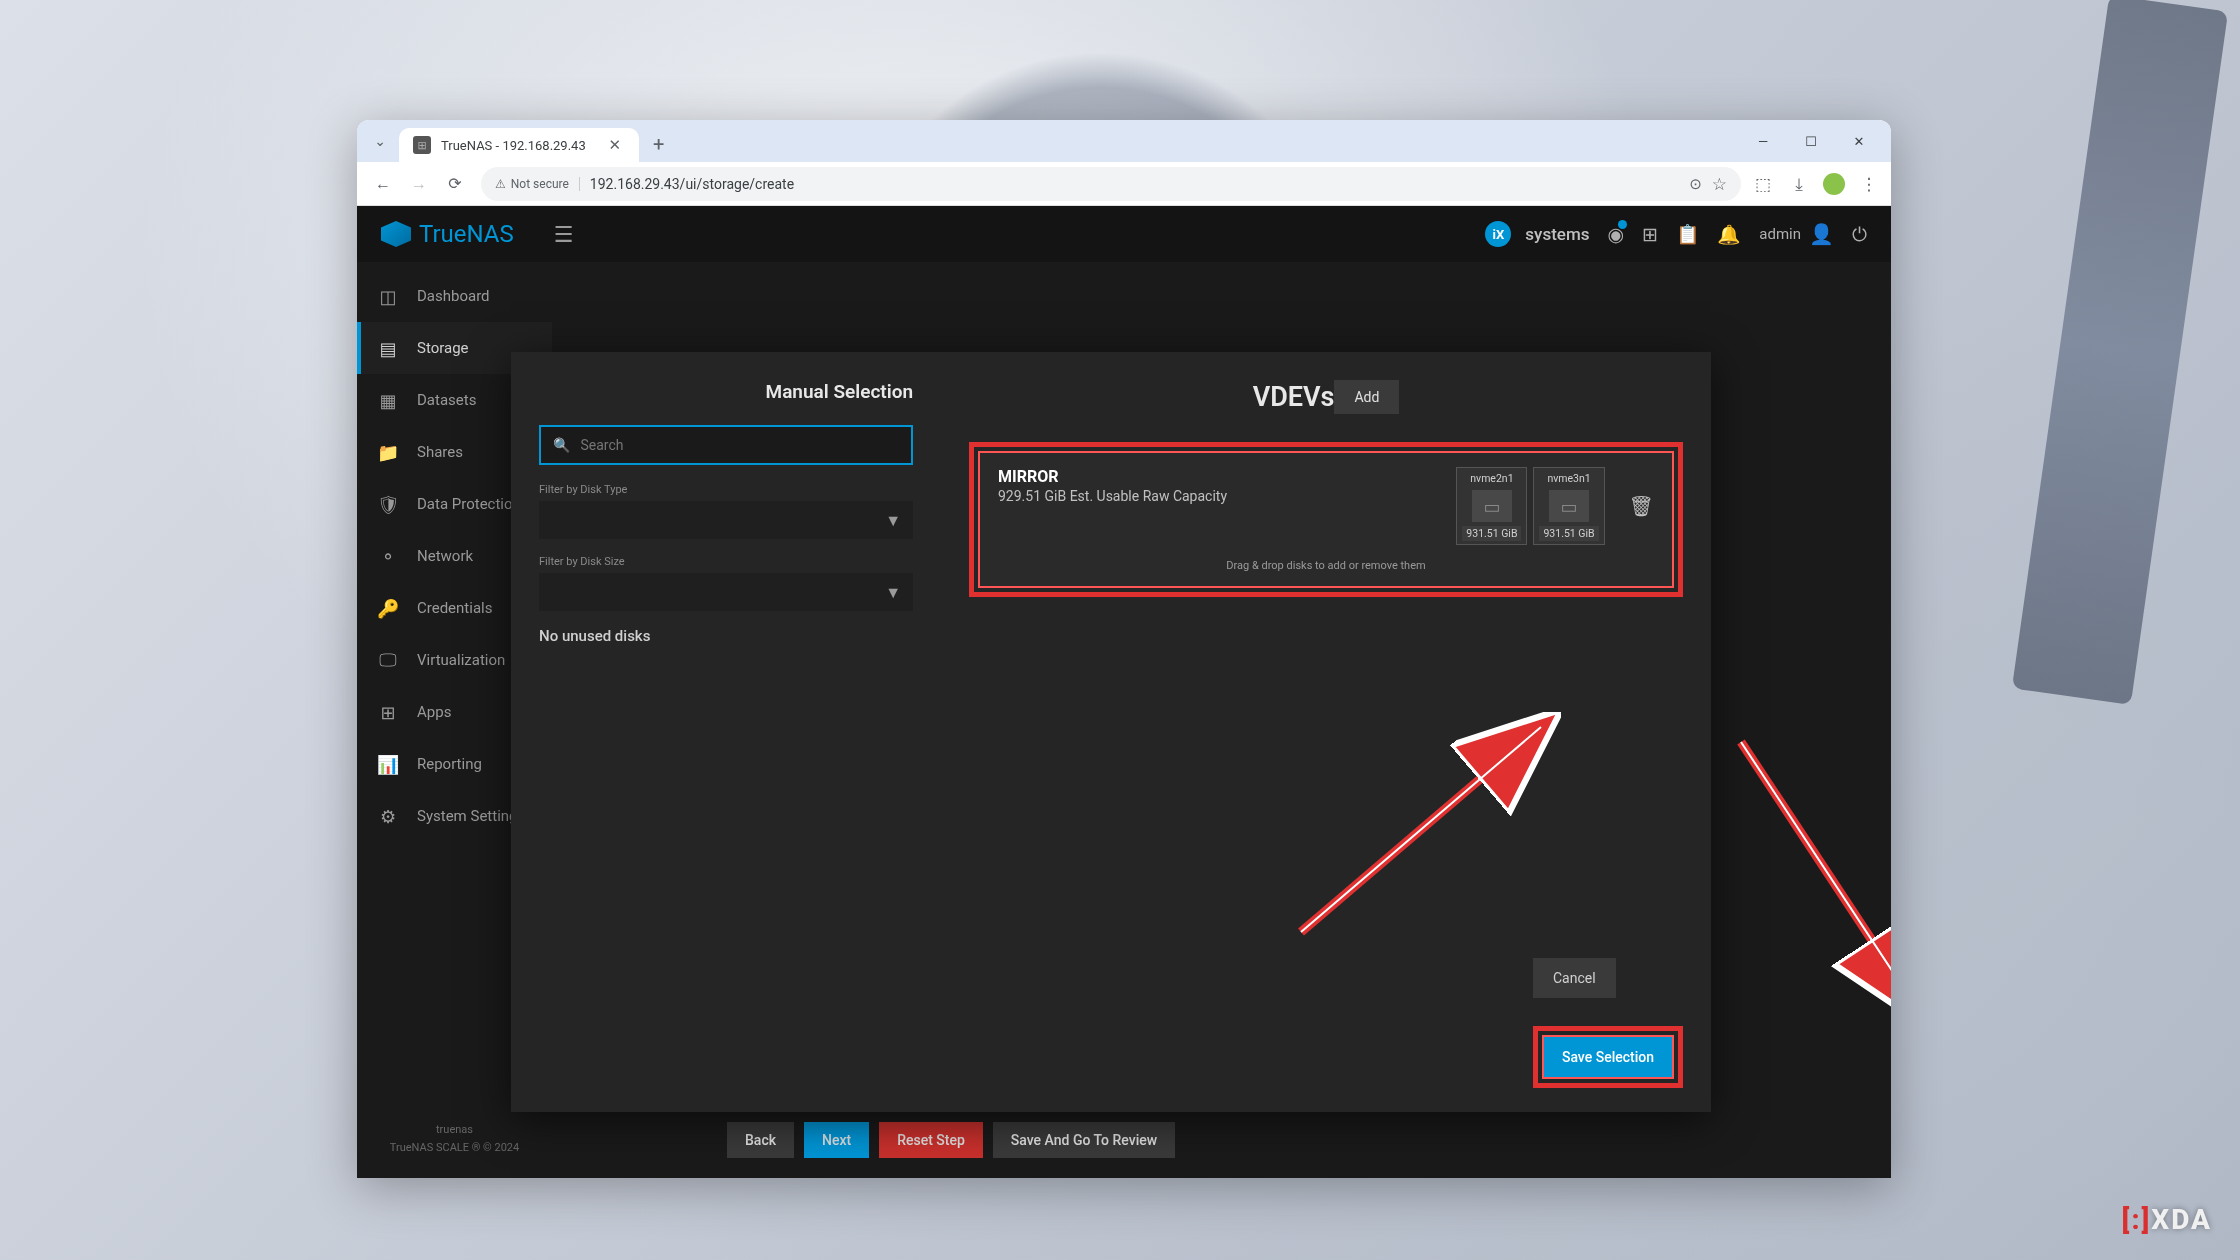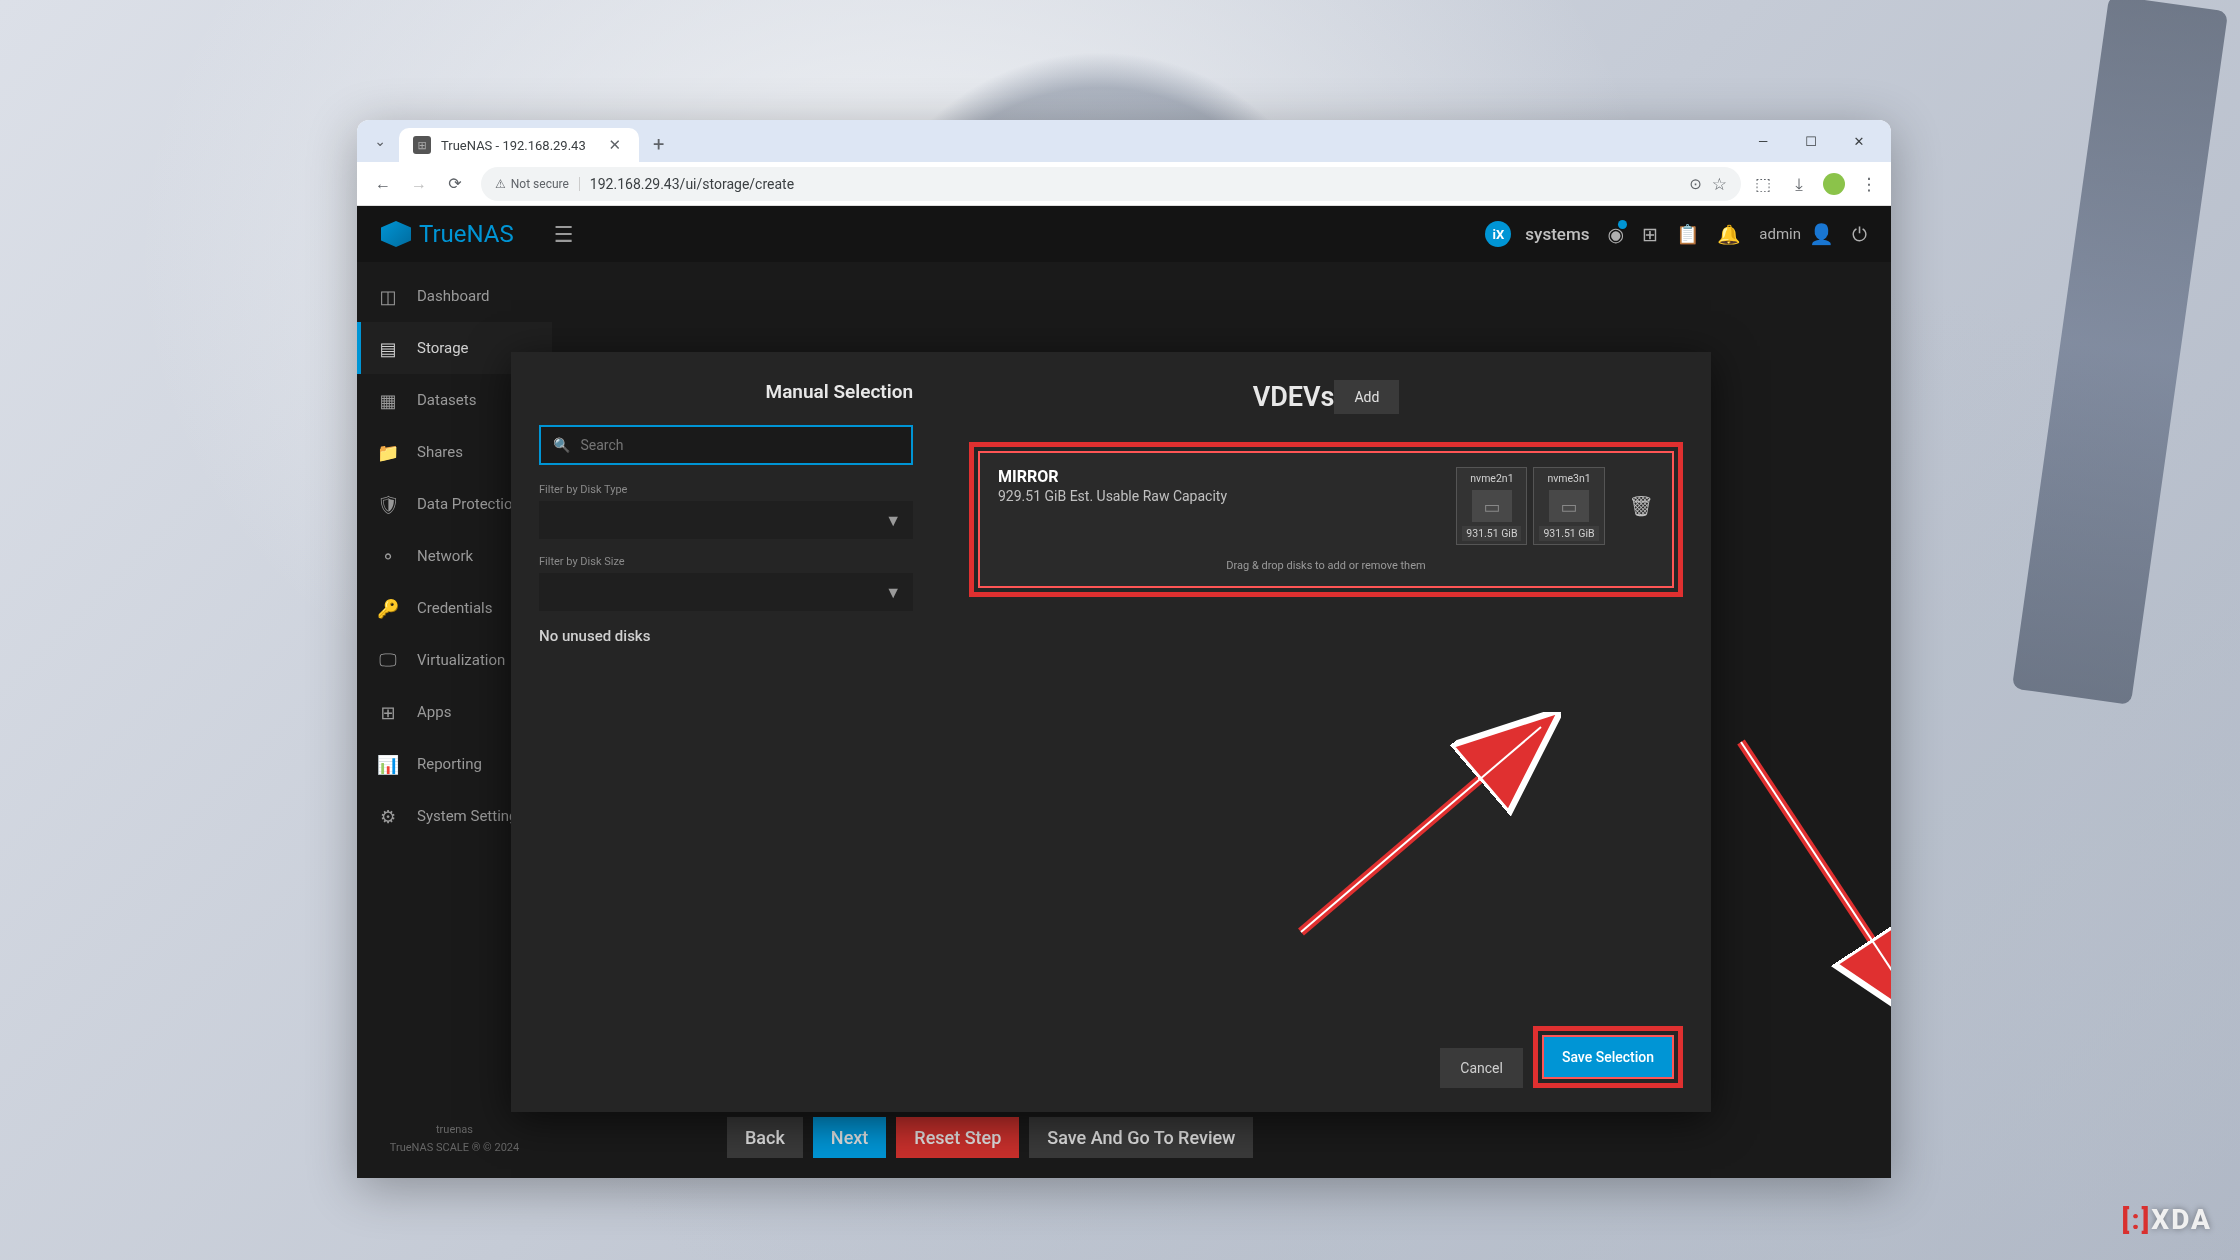--- a/index.html
+++ b/index.html
@@ -43,21 +43,21 @@
     .header-user { color: #b0b0b0; font-size: 15px; display: flex; align-items: center; gap: 8px; }
     
     .app-body { flex: 1; display: flex; position: relative; }
     .sidebar { width: 195px; background: #1a1a1a; padding-top: 8px; }
     .sidebar-item { height: 52px; display: flex; align-items: center; gap: 18px; padding: 0 20px; color: #9a9a9a; font-size: 15px; cursor: pointer; }
     .sidebar-item.active { background: #202020; border-left: 4px solid #0095d5; color: #d0d0d0; padding-left: 16px; }
     .sidebar-icon { width: 22px; font-size: 18px; text-align: center; }
     .sidebar-footer { position: absolute; bottom: 20px; left: 0; width: 195px; text-align: center; color: #666; font-size: 11px; line-height: 1.7; }
     
     .wizard-footer { position: absolute; bottom: 20px; left: 370px; display: flex; gap: 10px; }
-    .wiz-btn { padding: 10px 18px; border: none; font-size: 18px; font-weight: 500; cursor: pointer; color: #e0e0e0; }
+    .wiz-btn { padding: 10px 18px; border: none; font-size: 14px; font-weight: 500; cursor: pointer; color: #e0e0e0; }
     .wiz-back { background: #3a3a3a; }
     .wiz-next { background: #0095d5; }
     .wiz-reset { background: #c9302c; }
     .wiz-review { background: #3a3a3a; }
     
     .modal { position: absolute; top: 90px; left: 154px; width: 1200px; height: 760px; background: #252525; display: flex; box-shadow: 0 8px 40px rgba(0,0,0,0.6); }
     .modal-left { width: 430px; padding: 28px; background: #252525; }
     .modal-title { font-size: 19px; color: #e8e8e8; font-weight: 600; margin-bottom: 22px; text-align: right; }
     .search-box { height: 40px; border: 2px solid #0095d5; background: #1a1a1a; display: flex; align-items: center; padding: 0 12px; gap: 10px; margin-bottom: 18px; }
     .search-box input { background: transparent; border: none; outline: none; color: #e0e0e0; font-size: 14px; flex: 1; }
@@ -77,21 +77,21 @@
     .vdev-name { font-size: 16px; color: #fff; font-weight: 700; margin-bottom: 2px; }
     .vdev-cap { font-size: 14px; color: #c0c0c0; }
     .disk-chips { display: flex; gap: 6px; }
     .disk-chip { background: #333; border: 1px solid #555; text-align: center; padding: 3px 5px; }
     .disk-chip-name { font-size: 10.5px; color: #d0d0d0; padding: 1px 4px; }
     .disk-chip-icon { width: 40px; height: 32px; background: #484848; margin: 4px auto; display: flex; align-items: center; justify-content: center; font-size: 18px; color: #888; }
     .disk-chip-size { font-size: 10.5px; color: #d0d0d0; background: #3d3d3d; padding: 1px 4px; }
     .vdev-trash { color: #c0c0c0; font-size: 20px; cursor: pointer; align-self: center; margin-left: 10px; }
     .vdev-hint { font-size: 11px; color: #9a9a9a; text-align: center; margin-top: 14px; }
     
-    .modal-footer { position: absolute; bottom: 24px; right: 28px; display: flex; gap: 10px; align-items: flex-end; }
+    .modal-footer { position: absolute; bottom: 24px; right: 28px; display: flex; gap: 28px; align-items: flex-start; flex-direction: column; }
     .cancel-btn { padding: 12px 20px; background: #3a3a3a; color: #d0d0d0; border: none; font-size: 14px; cursor: pointer; }
     .save-wrap { border: 5px solid #e03030; padding: 4px; }
     .save-btn { padding: 12px 18px; background: #0095d5; color: #fff; border: 2px solid #ff5555; font-size: 14px; font-weight: 500; cursor: pointer; }
     
     .arrow { position: absolute; pointer-events: none; }
     .arrow1 { top: 360px; left: 350px; width: 270px; height: 230px; }
     .arrow2 { top: 380px; left: 790px; width: 200px; height: 290px; }
     
     .xda-watermark { position: absolute; bottom: 24px; right: 28px; font-size: 28px; font-weight: 800; letter-spacing: 2px; }
     .xda-bracket { color: #d9302f; }

